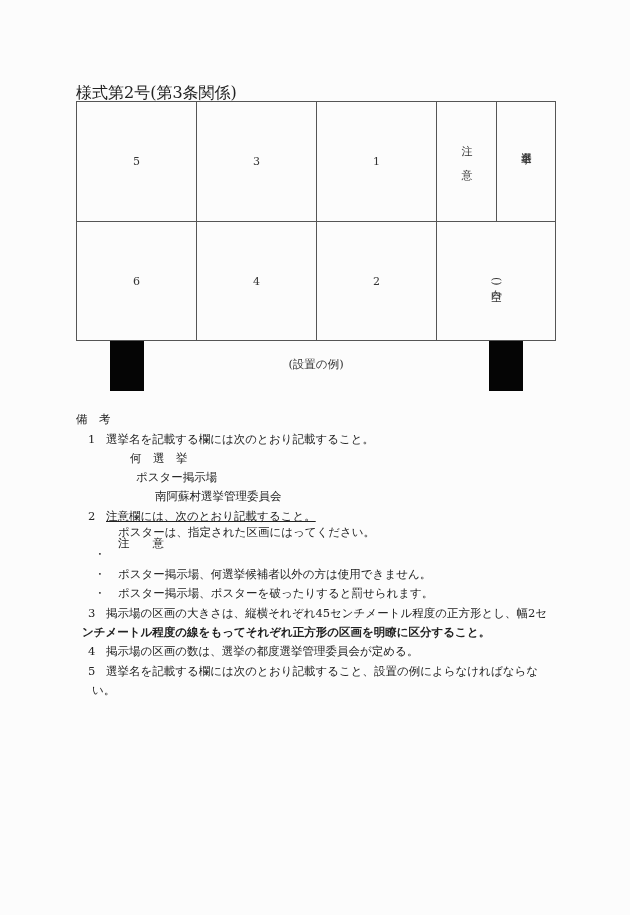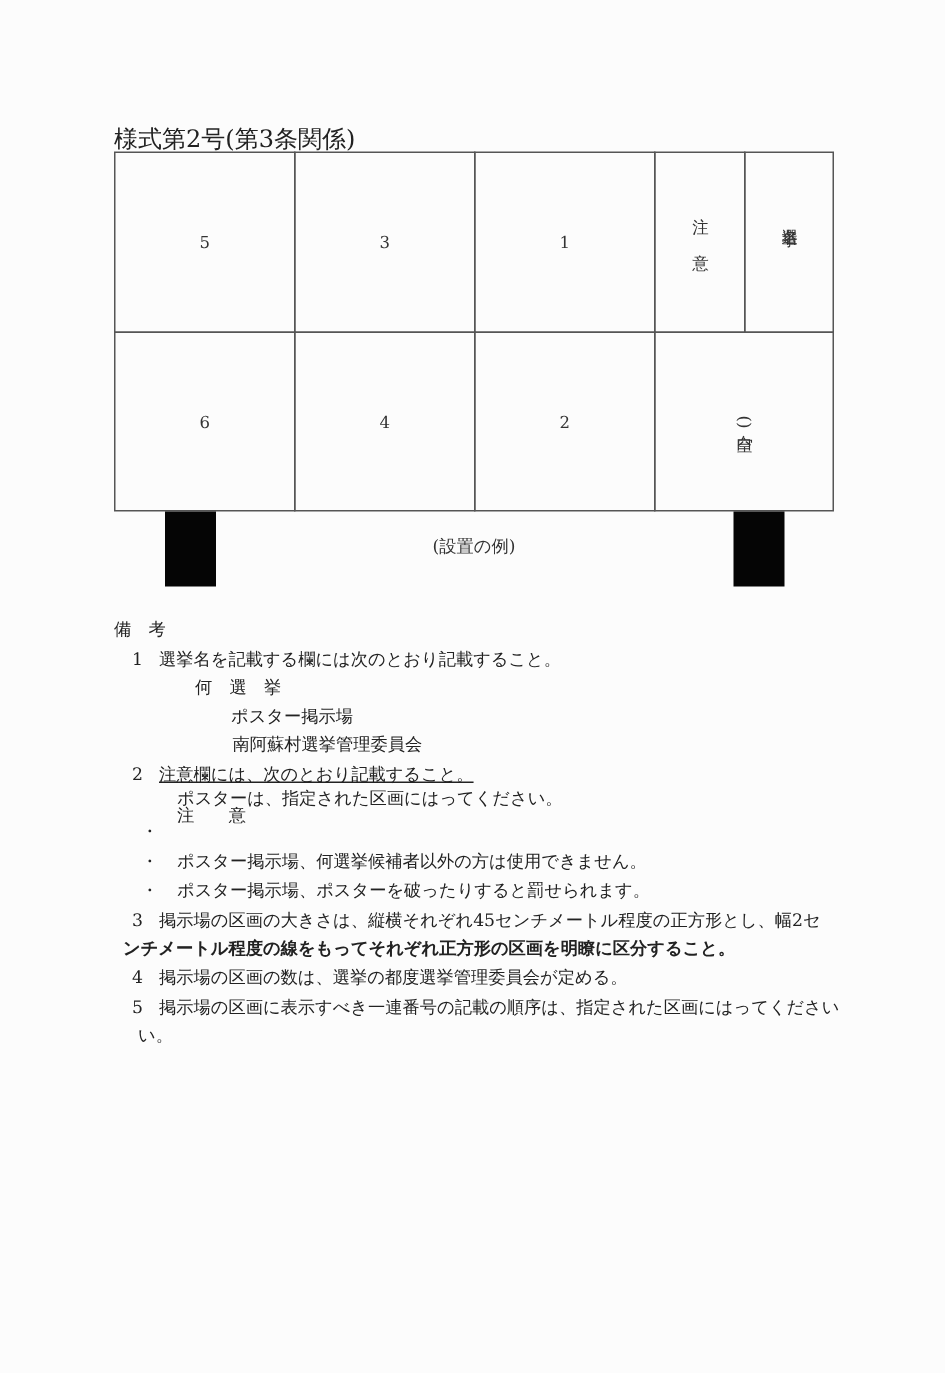--- a/index.html
+++ b/index.html
@@ -77,21 +77,21 @@
 <div class="leg" style="left:489px;"></div>
 
 <div class="abs caption">(設置の例)</div>
 
 <div class="remarks">
   <div class="line" style="left:76px;top:412px;">備　考</div>
 
   <div class="line" style="left:88px;top:432px;">1</div>
   <div class="line" style="left:106px;top:432px;">選挙名を記載する欄には次のとおり記載すること。</div>
   <div class="line" style="left:130px;top:451px;">何　選　挙</div>
-  <div class="line" style="left:154px;top:470px;">ポスター掲示場</div>
+  <div class="line" style="left:136px;top:470px;">ポスター掲示場</div>
   <div class="line" style="left:155px;top:489px;">南阿蘇村選挙管理委員会</div>
 
   <div class="line" style="left:88px;top:509px;">2</div>
   <div class="line" style="left:106px;top:509px;text-decoration:underline;">注意欄には、次のとおり記載すること。</div>
   <div class="line" style="left:118px;top:536px;text-align:right;">注　　意</div>
 
   <div class="line" style="left:94px;top:547px;">・</div>
   <div class="line" style="left:118px;top:525px;">ポスターは、指定された区画にはってください。</div>
   <div class="line" style="left:94px;top:567px;">・</div>
   <div class="line" style="left:118px;top:567px;">ポスター掲示場、何選挙候補者以外の方は使用できません。</div>
@@ -99,15 +99,15 @@
   <div class="line" style="left:118px;top:586px;">ポスター掲示場、ポスターを破ったりすると罰せられます。</div>
 
   <div class="line" style="left:88px;top:606px;">3</div>
   <div class="line" style="left:106px;top:606px;">掲示場の区画の大きさは、縦横それぞれ45センチメートル程度の正方形とし、幅2セ</div>
   <div class="line" style="left:82px;top:625px;font-weight:bold;">ンチメートル程度の線をもってそれぞれ正方形の区画を明瞭に区分すること。</div>
 
   <div class="line" style="left:88px;top:644px;">4</div>
   <div class="line" style="left:106px;top:644px;">掲示場の区画の数は、選挙の都度選挙管理委員会が定める。</div>
 
   <div class="line" style="left:88px;top:664px;">5</div>
-  <div class="line" style="left:106px;top:664px;">掲示場の区画に表示すべき一連番号の記載の順序は、指定された区画にはってください</div>
+  <div class="line" style="left:106px;top:664px;">選挙名を記載する欄には次のとおり記載すること、設置の例によらなければならな</div>
   <div class="line" style="left:92px;top:683px;">い。</div>
 </div>
 
 </body></html>

